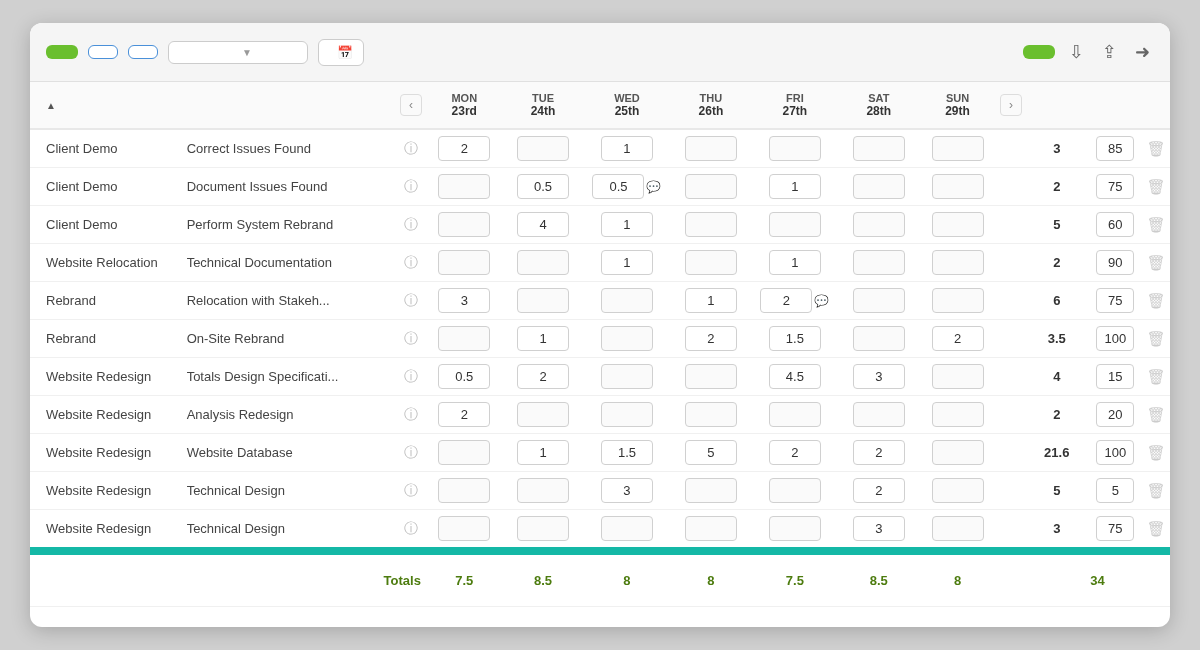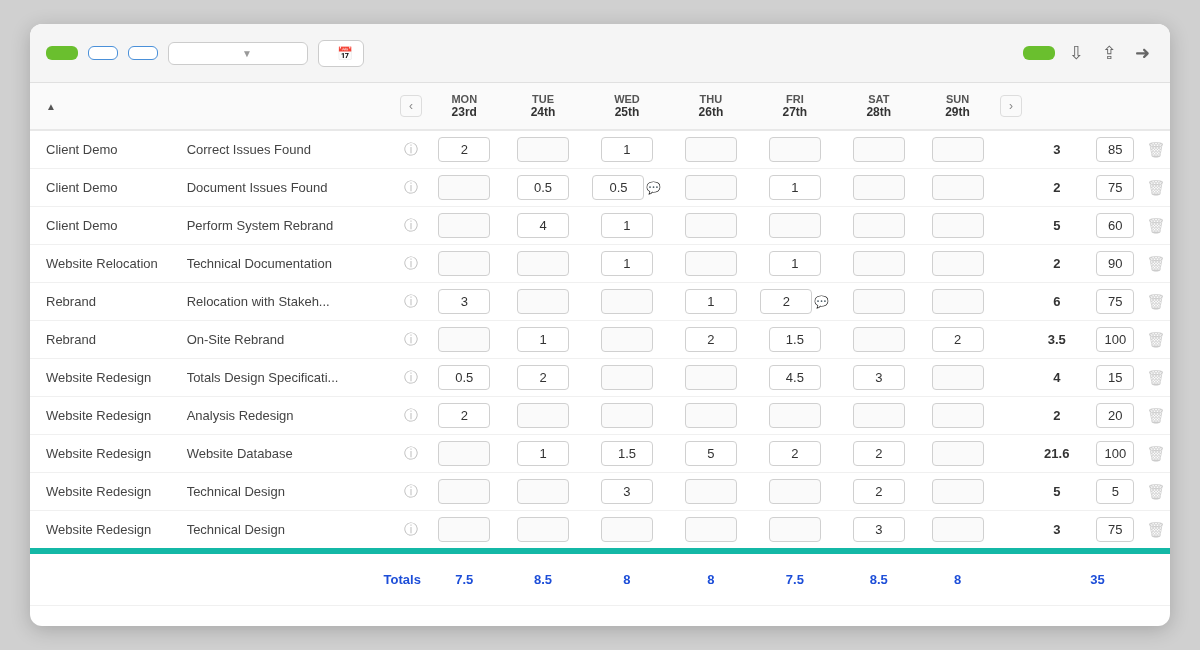--- a/index.html
+++ b/index.html
@@ -177,23 +177,23 @@
       display: flex;
       align-items: center;
       justify-content: center;
       margin: auto;
     }
 
     
     .totals-row td {
       font-weight: 700;
       font-size: 13px;
-      color: #1d4ed8;
+      color: #4d7c0f;
       padding: 18px 4px;
-      border-top: 6px solid #14b8a6;
+      border-top: 8px solid #14b8a6;
       border-bottom: none;
     }
     .totals-label {
       text-align: right;
       padding-right: 10px;
       color: #555;
     }
   </style>
 </head>
 <body>
@@ -448,18 +448,18 @@
           <tr class="totals-row">
             <td colspan="3" class="totals-label">Totals</td>
             <td>7.5</td>
             <td>8.5</td>
             <td>8</td>
             <td>8</td>
             <td>7.5</td>
             <td>8.5</td>
             <td>8</td>
             <td></td>
-            <td colspan="3">35</td>
+            <td colspan="3">34</td>
           </tr>
         </tbody>
     </table>
   </div>
 </div>
 
 </body></html>

